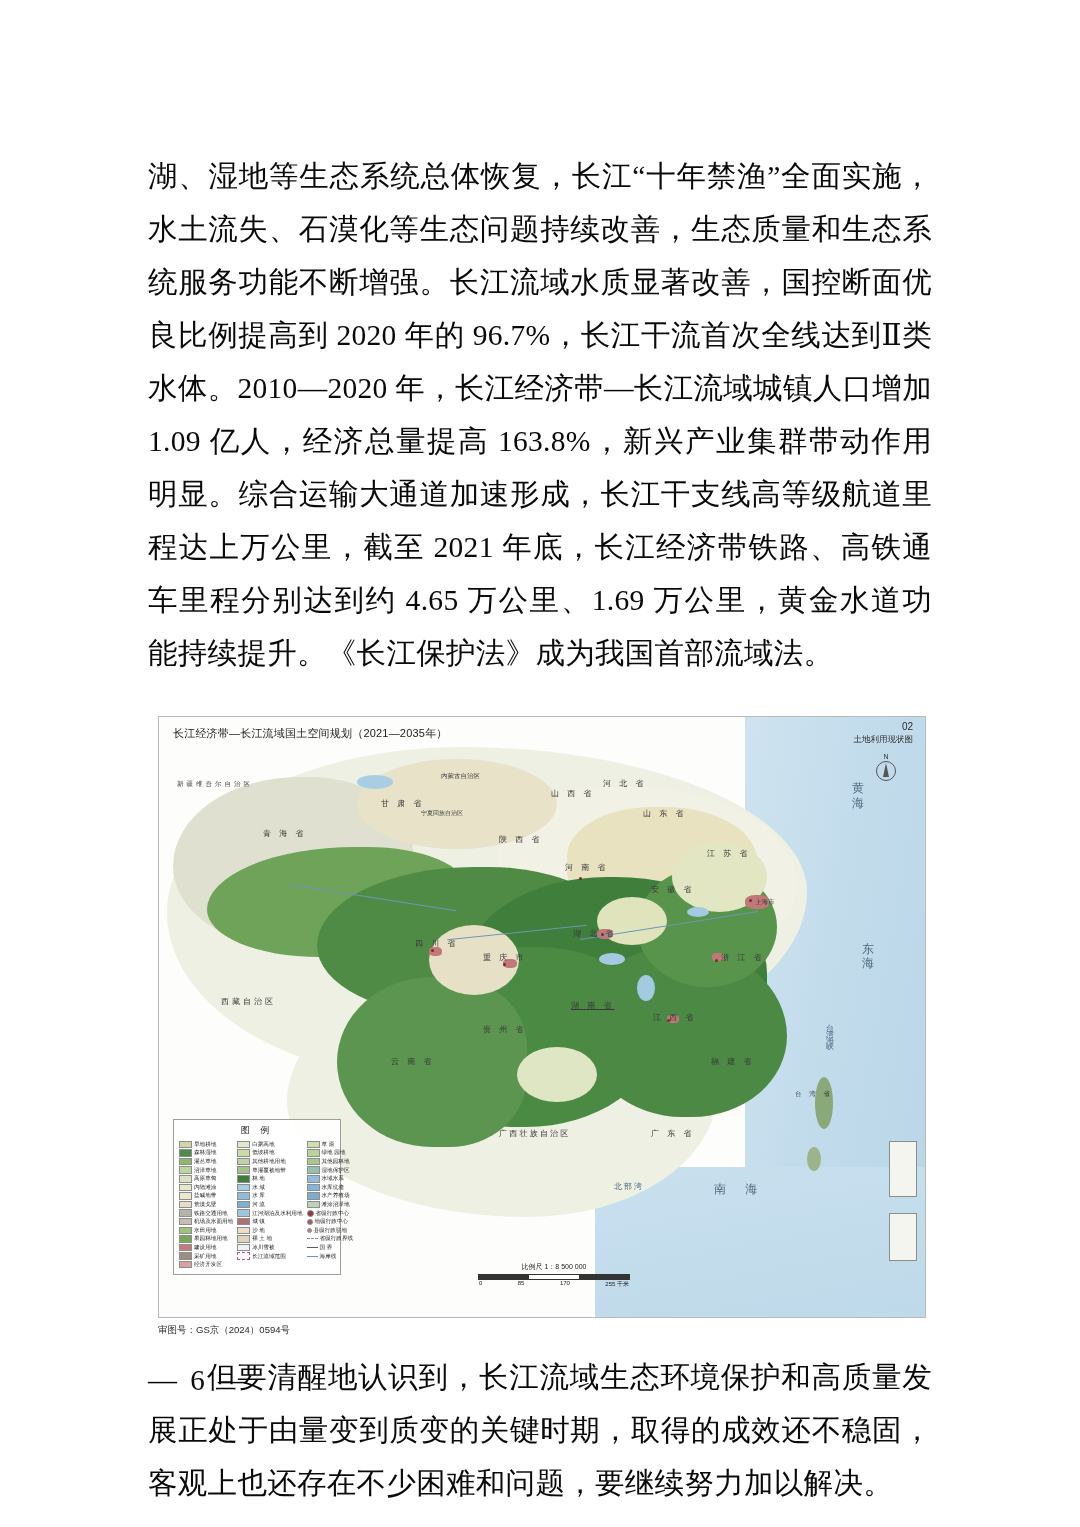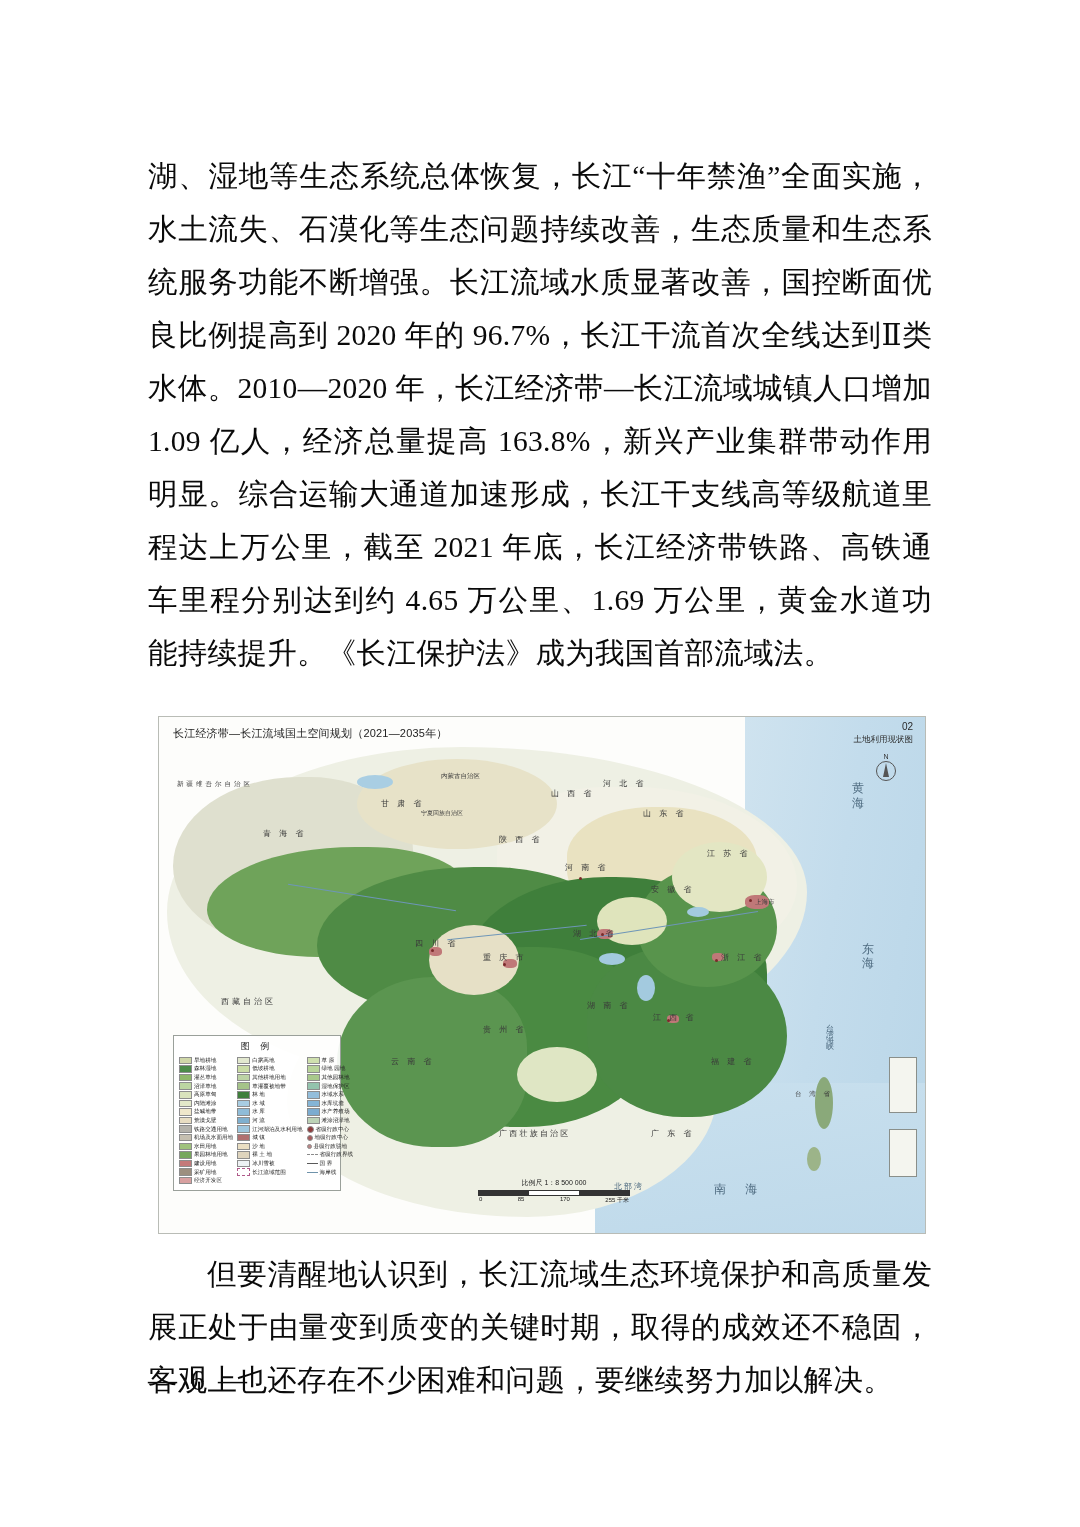--- a/index.html
+++ b/index.html
@@ -34,21 +34,21 @@
     text-indent: 2em;
   }
   
   .figure {
     margin: 36px 0 14px 10px;
     width: 768px;
   }
   .map-frame {
     position: relative;
     width: 768px;
-    height: 518px;
+    height: 602px;
     background: #fdfdfb;
     border: 1px solid #b9bcb6;
     box-sizing: border-box;
     overflow: hidden;
   }
   .map-title {
     position: absolute;
     left: 14px;
     top: 9px;
     font-size: 11px;
@@ -336,21 +336,21 @@
       <div class="provlabel sp" style="left:444px; top:62px;">河 北 省</div>
       <div class="provlabel sp" style="left:406px; top:146px;">河 南 省</div>
       <div class="provlabel sp" style="left:484px; top:92px;">山 东 省</div>
       <div class="provlabel sp" style="left:548px; top:132px;">江 苏 省</div>
       <div class="provlabel sp" style="left:492px; top:168px;">安 徽 省</div>
       <div class="provlabel sp" style="left:414px; top:212px;">湖 北 省</div>
       <div class="provlabel sp" style="left:324px; top:236px;">重 庆 市</div>
       <div class="provlabel sp" style="left:256px; top:222px;">四 川 省</div>
       <div class="provlabel sp" style="left:232px; top:340px;text-align:right;">云 南 省</div>
       <div class="provlabel sp" style="left:324px; top:308px;">贵 州 省</div>
-      <div class="provlabel sp" style="left:428px; top:284px;">湖 南 省</div>
+      <div class="provlabel sp" style="left:412px; top:284px;text-decoration:underline;">湖 南 省</div>
       <div class="provlabel sp" style="left:494px; top:296px;">江 西 省</div>
       <div class="provlabel sp" style="left:562px; top:236px;">浙 江 省</div>
       <div class="provlabel sp" style="left:552px; top:340px;">福 建 省</div>
       <div class="provlabel" style="left:340px; top:412px;">广 西 壮 族 自 治 区</div>
       <div class="provlabel sp" style="left:492px; top:412px;">广 东 省</div>
       <div class="provlabel" style="left:596px; top:180px; font-size:6.5px;">上海市</div>
       <div class="provlabel sp" style="left:636px; top:372px; font-size:6.5px;">台 湾 省</div>
 
       <div class="citydot" style="left:590px; top:182px;"></div>
       <div class="citydot" style="left:442px; top:216px;"></div>
@@ -560,18 +560,19 @@
           <span>85</span>
           <span>170</span>
           <span>255 千米</span>
         </div>
       </div>
 
       <div class="inset" style="right:8px; bottom:120px; width:26px; height:54px;"></div>
       <div class="inset" style="right:8px; bottom:56px; width:26px; height:46px;"></div>
     </div>
 
+    <div class="fig-credit">审图号：GS京（2024）0594号</div>
   </div>
 
   <div class="body-text para-indent">但要清醒地认识到，长江流域生态环境保护和高质量发展正处于由量变到质变的关键时期，取得的成效还不稳固，客观上也还存在不少困难和问题，要继续努力加以解决。</div>
 
   <div class="pagenum">— 6 —</div>
 </div>
 
 </body></html>

